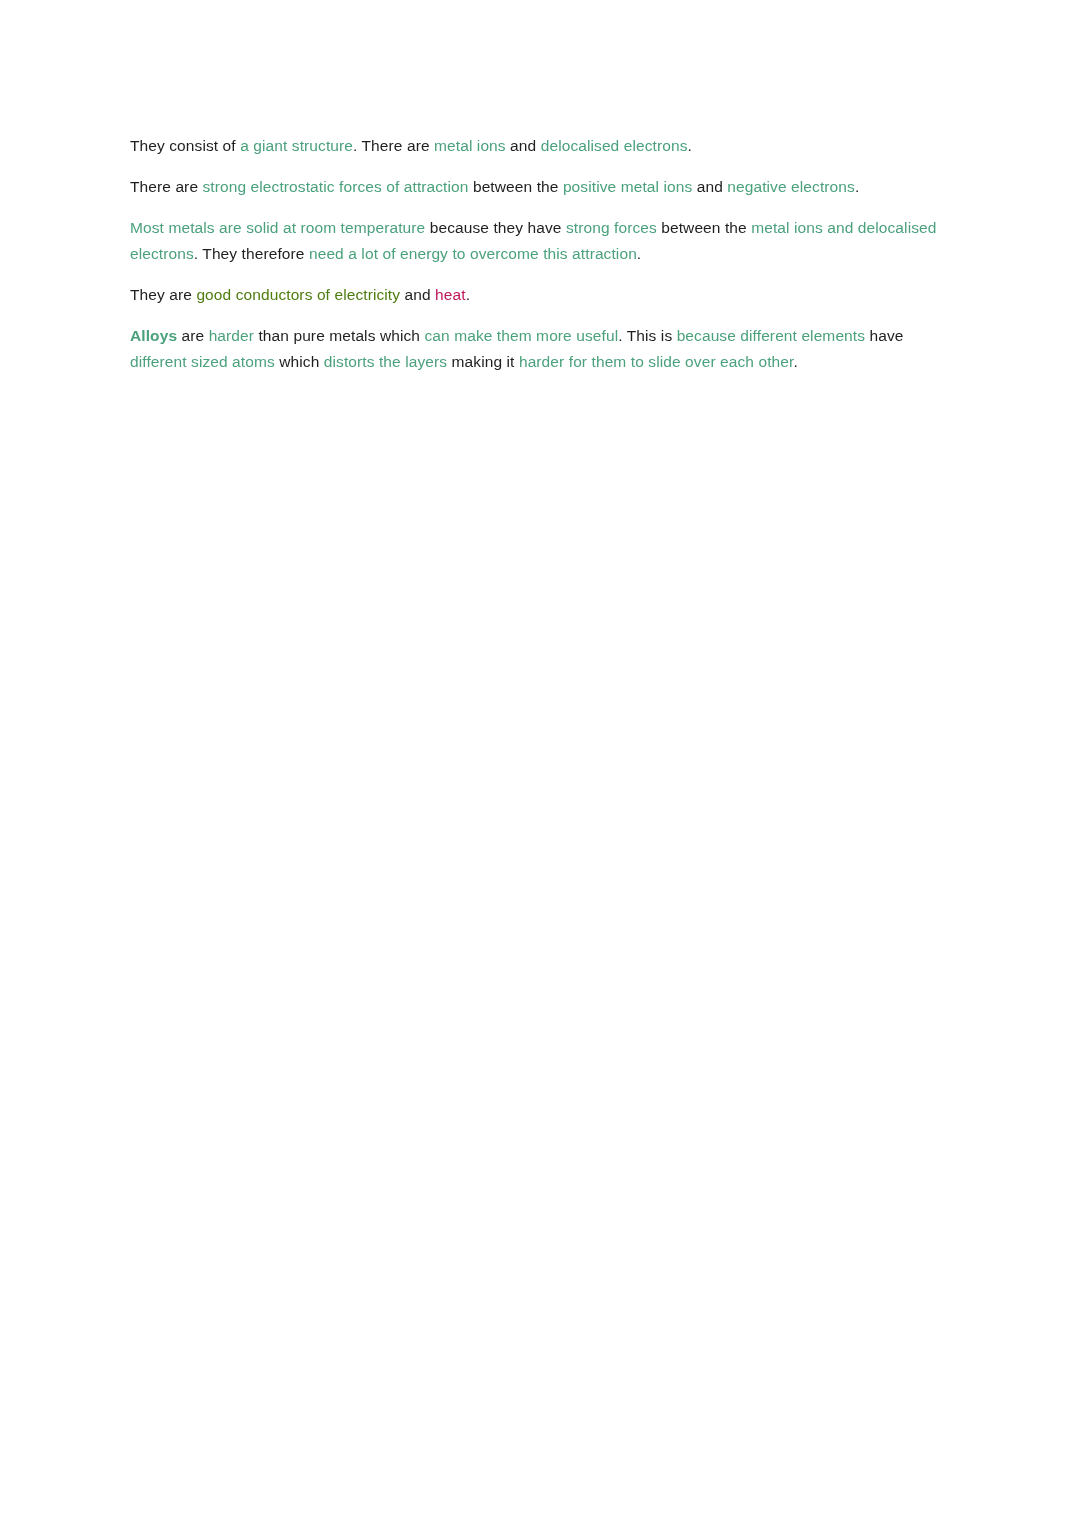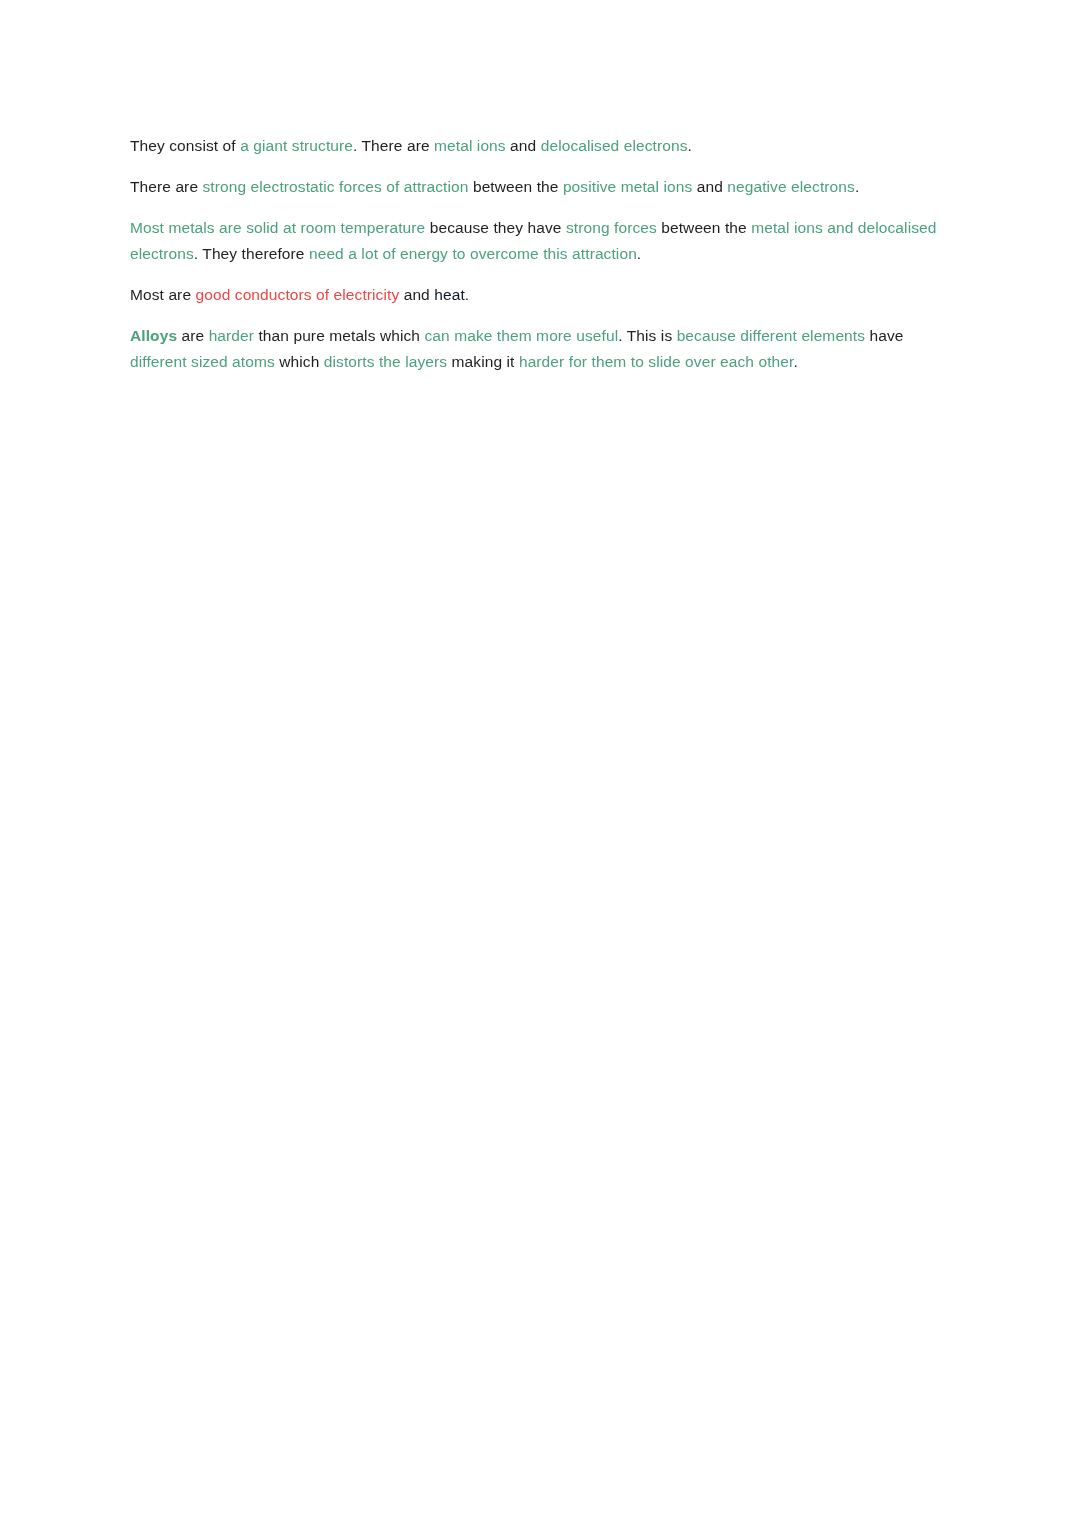--- a/index.html
+++ b/index.html
@@ -31,16 +31,16 @@
   }
 </style>
 </head>
 <body>
 
 <div class="page">
   <div class="doc-body">
       <p class="para"><span style="color: rgb(31, 31, 31);">They consist of </span><span style="color: rgb(74, 161, 124);">a giant structure</span><span style="color: rgb(31, 31, 31);">. There are </span><span style="color: rgb(74, 161, 124);">metal ions</span><span style="color: rgb(31, 31, 31);"> and </span><span style="color: rgb(74, 161, 124);">delocalised electrons</span><span style="color: rgb(31, 31, 31);">.</span></p>
       <p class="para"><span style="color: rgb(31, 31, 31);">There are </span><span style="color: rgb(74, 161, 124);">strong electrostatic forces of attraction</span><span style="color: rgb(31, 31, 31);"> between the </span><span style="color: rgb(74, 161, 124);">positive metal ions</span><span style="color: rgb(31, 31, 31);"> and </span><span style="color: rgb(74, 161, 124);">negative electrons</span><span style="color: rgb(31, 31, 31);">.</span></p>
       <p class="para"><span style="color: rgb(74, 161, 124);">Most metals are solid at room temperature</span><span style="color: rgb(31, 31, 31);"> because they have </span><span style="color: rgb(74, 161, 124);">strong forces</span><span style="color: rgb(31, 31, 31);"> between the </span><span style="color: rgb(74, 161, 124);">metal ions and delocalised electrons</span><span style="color: rgb(31, 31, 31);">. They therefore </span><span style="color: rgb(74, 161, 124);">need a lot of energy to overcome this attraction</span><span style="color: rgb(31, 31, 31);">.</span></p>
-      <p class="para"><span style="color: rgb(31, 31, 31);">Most are </span><span style="color: #ef4444;">good conductors of electricity</span><span style="color: rgb(31, 31, 31);"> and </span><span style="color: #0f172a;">heat</span><span style="color: rgb(31, 31, 31);">.</span></p>
+      <p class="para"><span style="color: rgb(31, 31, 31);">They are </span><span style="color: #4d7c0f;">good conductors of electricity</span><span style="color: rgb(31, 31, 31);"> and </span><span style="color: #be185d;">heat</span><span style="color: rgb(31, 31, 31);">.</span></p>
       <p class="para"><span style="color: rgb(74, 161, 124); font-weight: 700;">Alloys</span><span style="color: rgb(31, 31, 31);"> are </span><span style="color: rgb(74, 161, 124);">harder</span><span style="color: rgb(31, 31, 31);"> than pure metals which </span><span style="color: rgb(74, 161, 124);">can make them more useful</span><span style="color: rgb(31, 31, 31);">. This is </span><span style="color: rgb(74, 161, 124);">because different elements</span><span style="color: rgb(31, 31, 31);"> have </span><span style="color: rgb(74, 161, 124);">different sized atoms</span><span style="color: rgb(31, 31, 31);"> which </span><span style="color: rgb(74, 161, 124);">distorts the layers</span><span style="color: rgb(31, 31, 31);"> making it </span><span style="color: rgb(74, 161, 124);">harder for them to slide over each other</span><span style="color: rgb(31, 31, 31);">.</span></p>
     </div>
 </div>
 
 </body></html>

